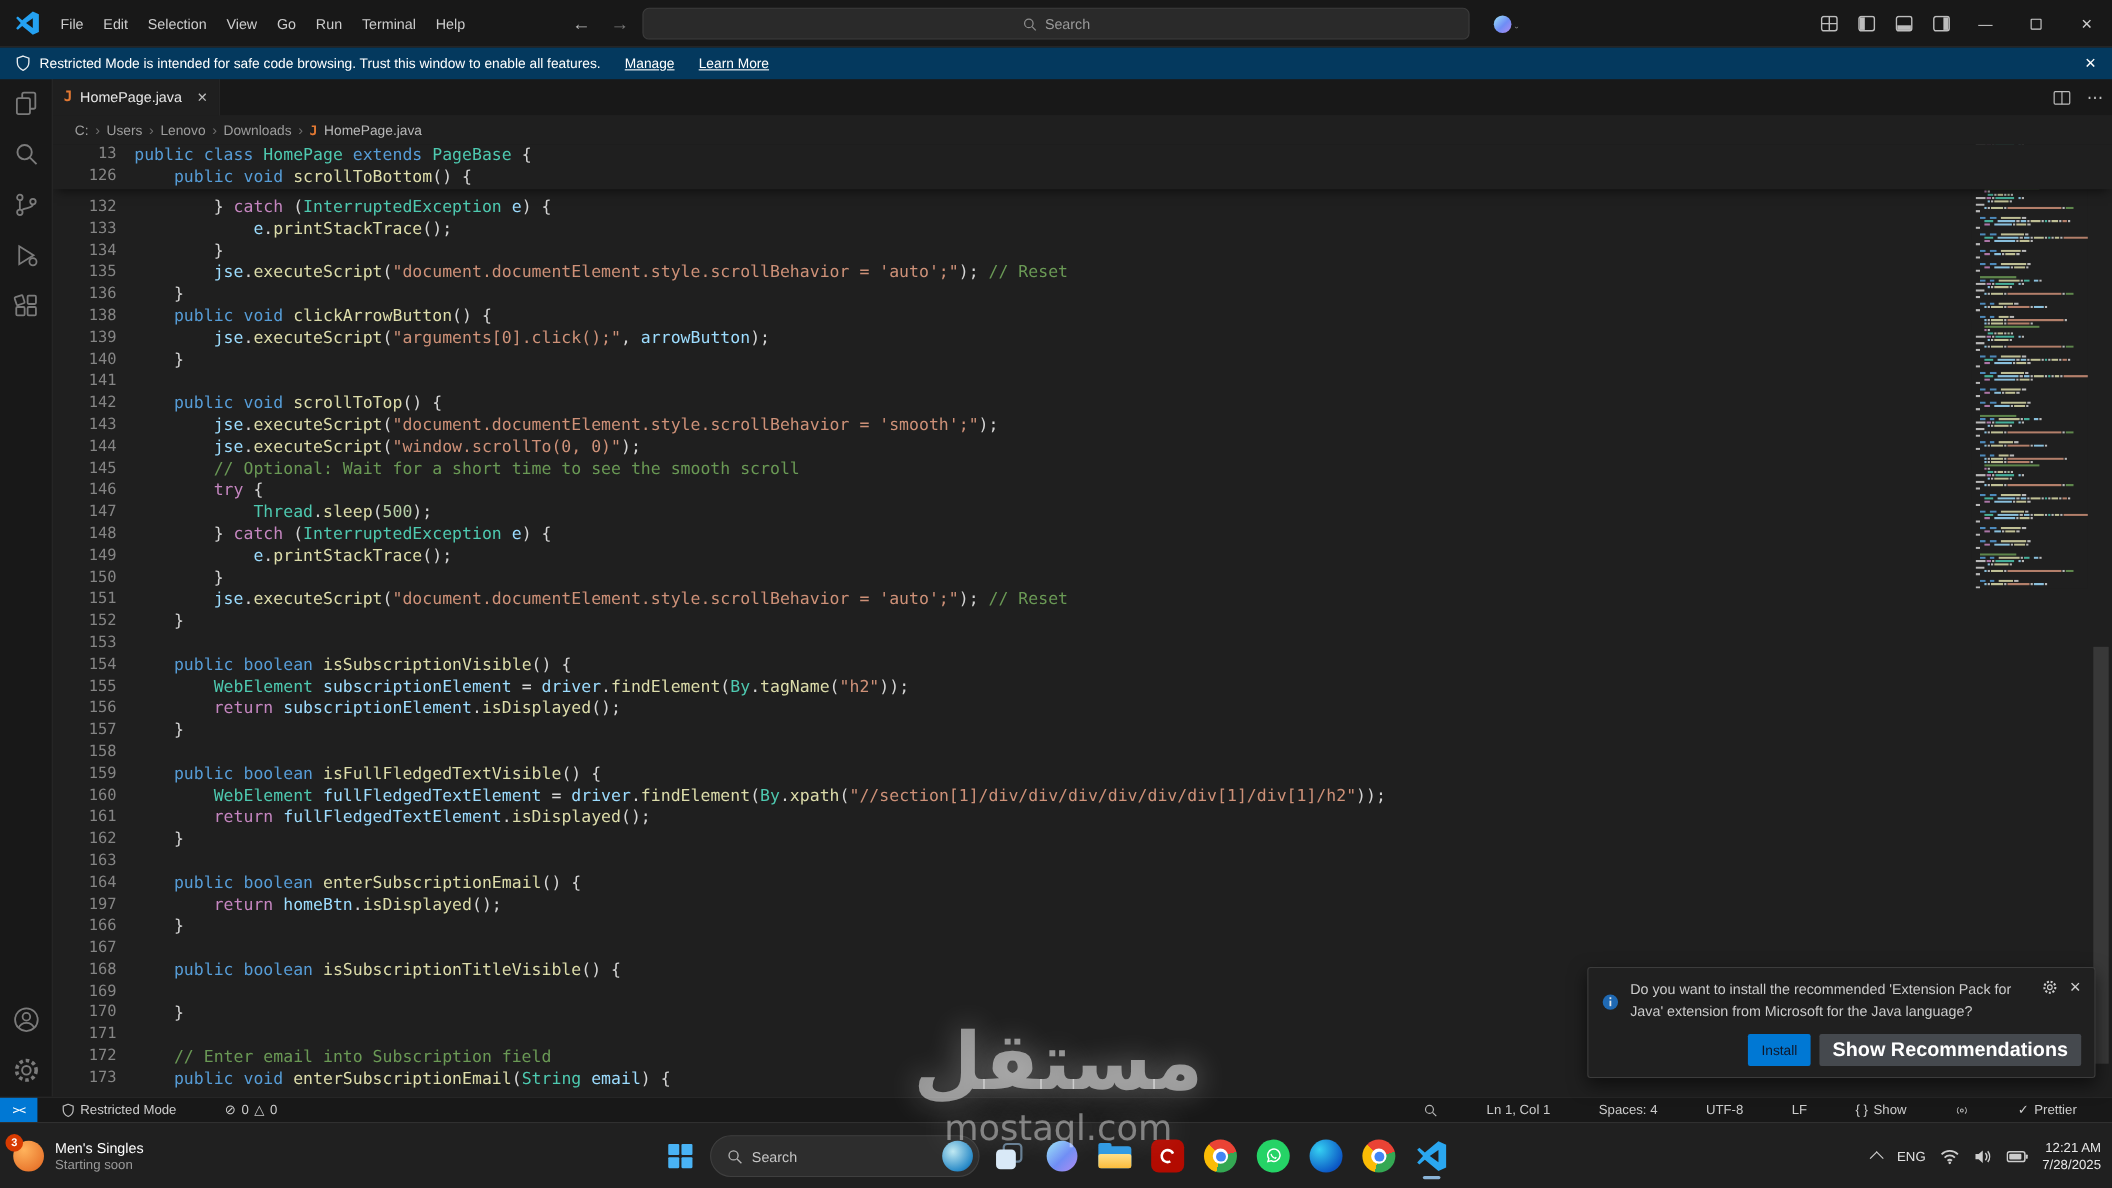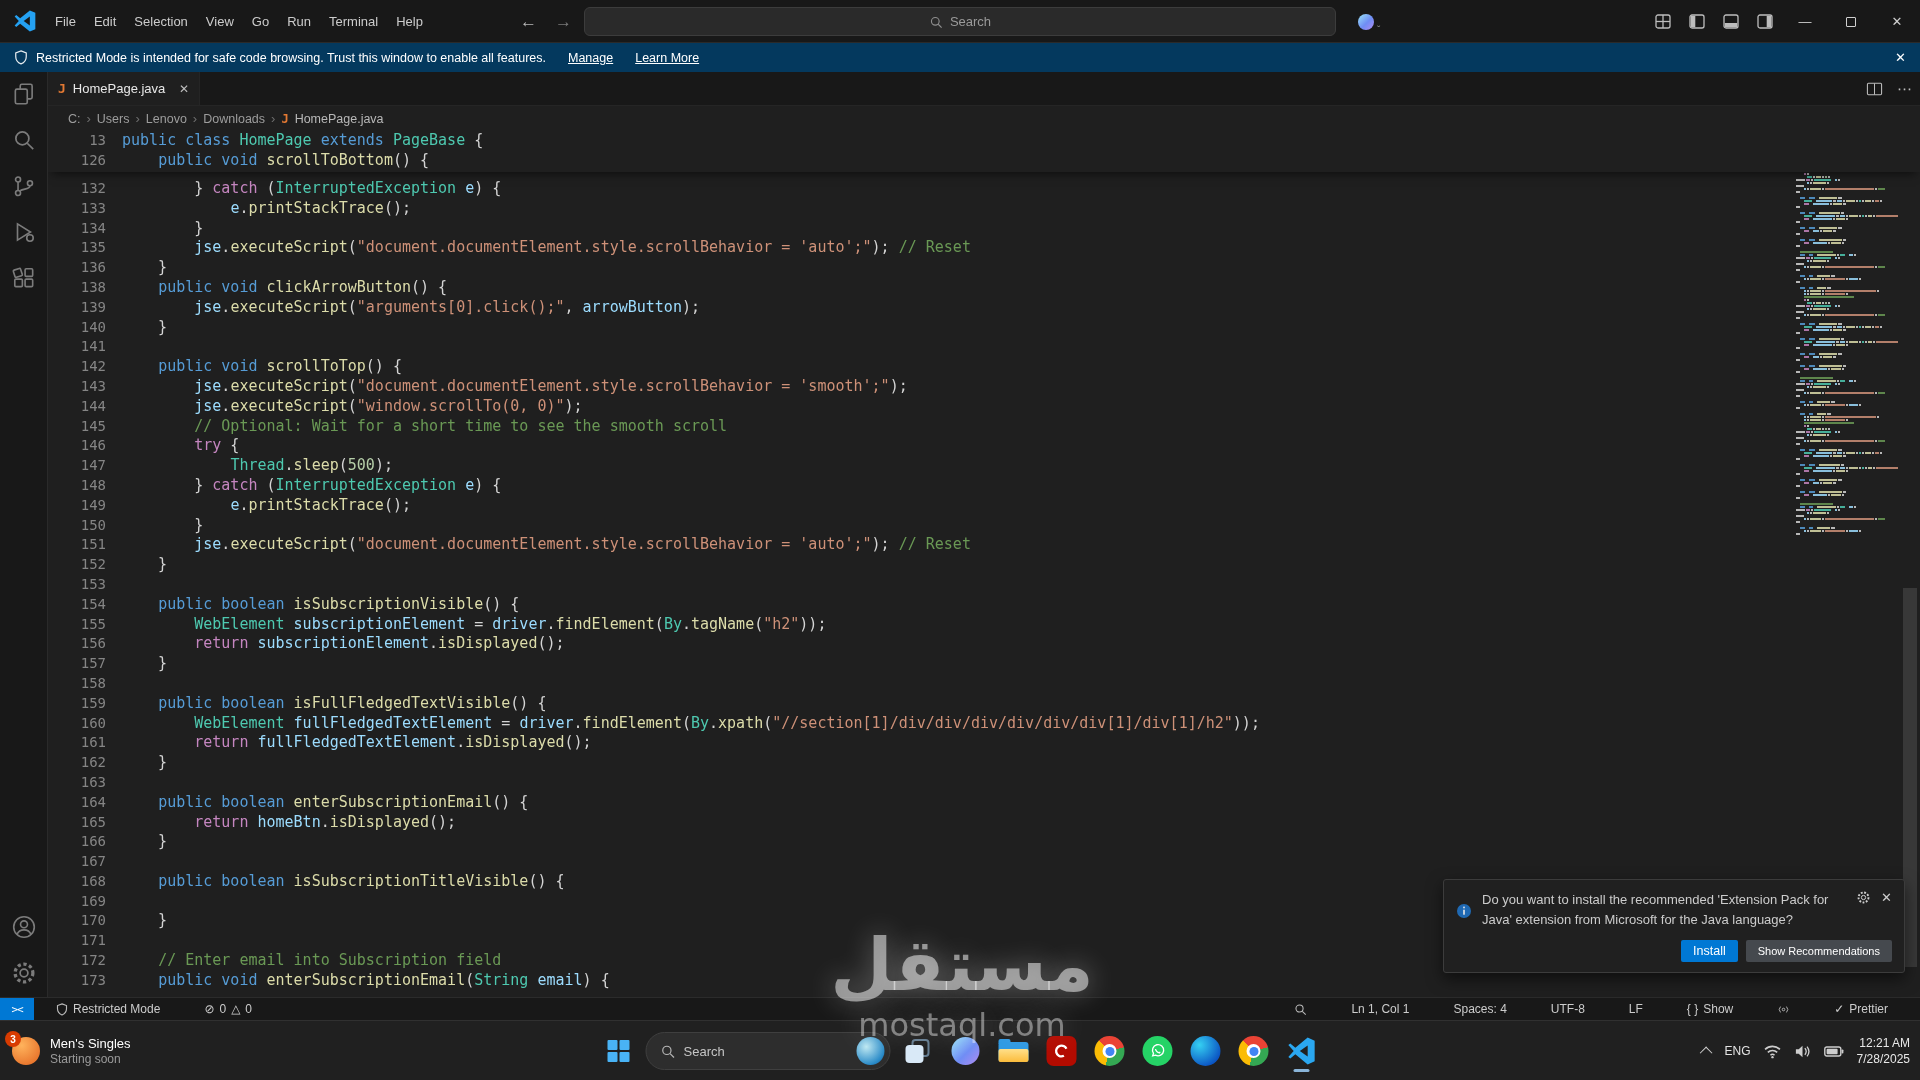--- a/index.html
+++ b/index.html
@@ -73,22 +73,22 @@
   .vscroll { position:absolute; right:0; top:0; bottom:0; width:20px; z-index:3; }
   .vthumb { position:absolute; left:3px; right:3px; top:457px; height:379px; background:rgba(121,121,121,.28); }
 
   
   .toast { position:absolute; left:1443px; top:879px; width:462px; background:#202020; border:1px solid #3c3c3c;
            box-shadow:0 6px 16px rgba(0,0,0,.55); z-index:30; padding:10px 12px 10px 12px; border-radius:3px; }
   .toast-top { display:flex; gap:10px; }
   .toast-msg { font-size:13px; color:#cccccc; line-height:1.55; width:352px; }
   .toast-ctrl { margin-left:auto; display:flex; gap:10px; align-items:flex-start; color:#cfcfcf; }
   .toast-btns { display:flex; justify-content:flex-end; gap:8px; margin-top:10px; }
-  .btn-primary { background:#0078d4; color:#ffffff; font-size:12.5px; padding:4px 12px; border:none; border-radius:2px; cursor:pointer; }
-  .btn-secondary { background:#45494e; color:#ffffff; font-size:11px; padding:4px 12px; border:none; border-radius:2px; cursor:pointer; }
+  .btn-primary { background:#0078d4; color:#0f172a; font-size:12.5px; padding:4px 12px; border:none; border-radius:2px; cursor:pointer; }
+  .btn-secondary { background:#45494e; color:#ffffff; font-size:18px; padding:4px 12px; border:none; border-radius:2px; cursor:pointer;font-weight:bold; }
 
   
   .statusbar { position:absolute; left:0; top:997px; width:1920px; height:23px; background:#181818;
                border-top:1px solid #2b2b2b; display:flex; align-items:center; font-size:12px; color:#cccccc; z-index:21; }
   .sb-remote { width:34px; height:100%; background:#0078d4; color:#ffffff; display:flex; align-items:center;
                justify-content:center; font-size:11px; font-family:"DejaVu Sans Mono", monospace; letter-spacing:-1px; }
   .sb-item { display:flex; align-items:center; gap:5px; padding:0 22px; height:100%; }
   .sb-right { margin-left:auto; display:flex; align-items:center; height:100%; padding-right:10px; }
   .sb-ic { opacity:.9; display:flex; align-items:center; }
 
@@ -453,21 +453,21 @@
           </div>
           <div class="code-row">
             <span class="line-num">163</span>
             <span class="code-text"></span>
           </div>
           <div class="code-row">
             <span class="line-num">164</span>
             <span class="code-text"><span class="tok-p">    </span><span class="tok-k">public</span><span class="tok-p"> </span><span class="tok-k">boolean</span><span class="tok-p"> </span><span class="tok-f">enterSubscriptionEmail</span><span class="tok-p">() {</span></span>
           </div>
           <div class="code-row">
-            <span class="line-num">165</span>
+            <span class="line-num">197</span>
             <span class="code-text"><span class="tok-p">        </span><span class="tok-c">return</span><span class="tok-p"> </span><span class="tok-v">homeBtn</span><span class="tok-p">.</span><span class="tok-f">isDisplayed</span><span class="tok-p">();</span></span>
           </div>
           <div class="code-row">
             <span class="line-num">166</span>
             <span class="code-text"><span class="tok-p">    }</span></span>
           </div>
           <div class="code-row">
             <span class="line-num">167</span>
             <span class="code-text"></span>
           </div>

